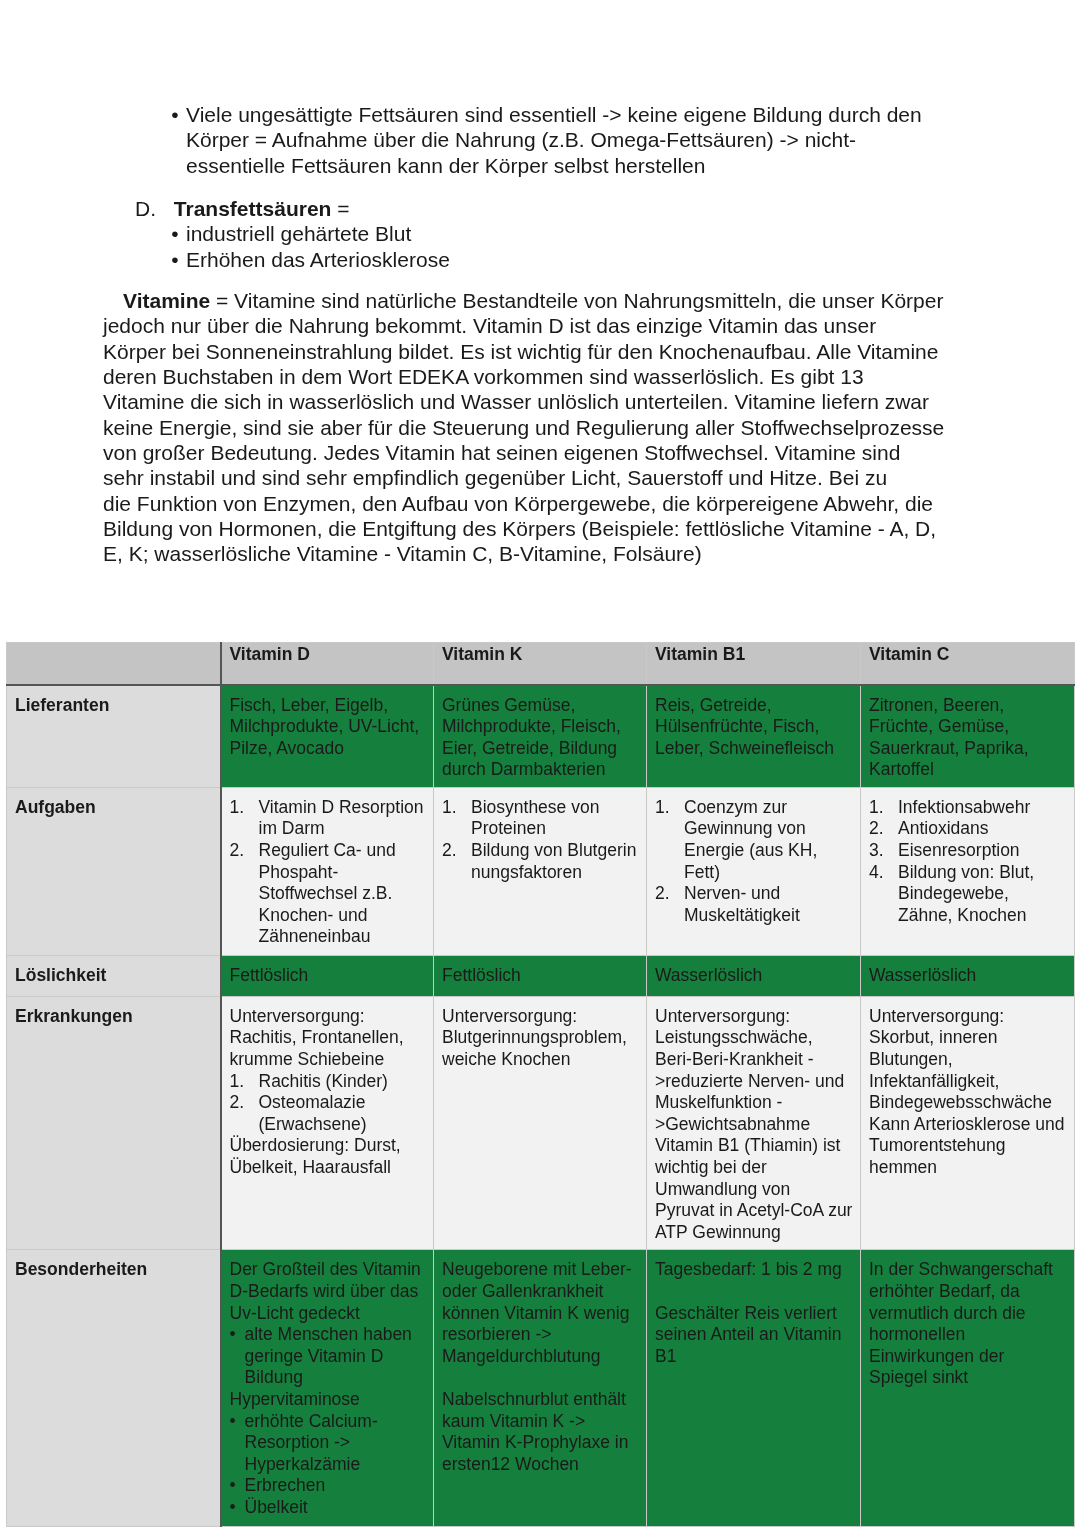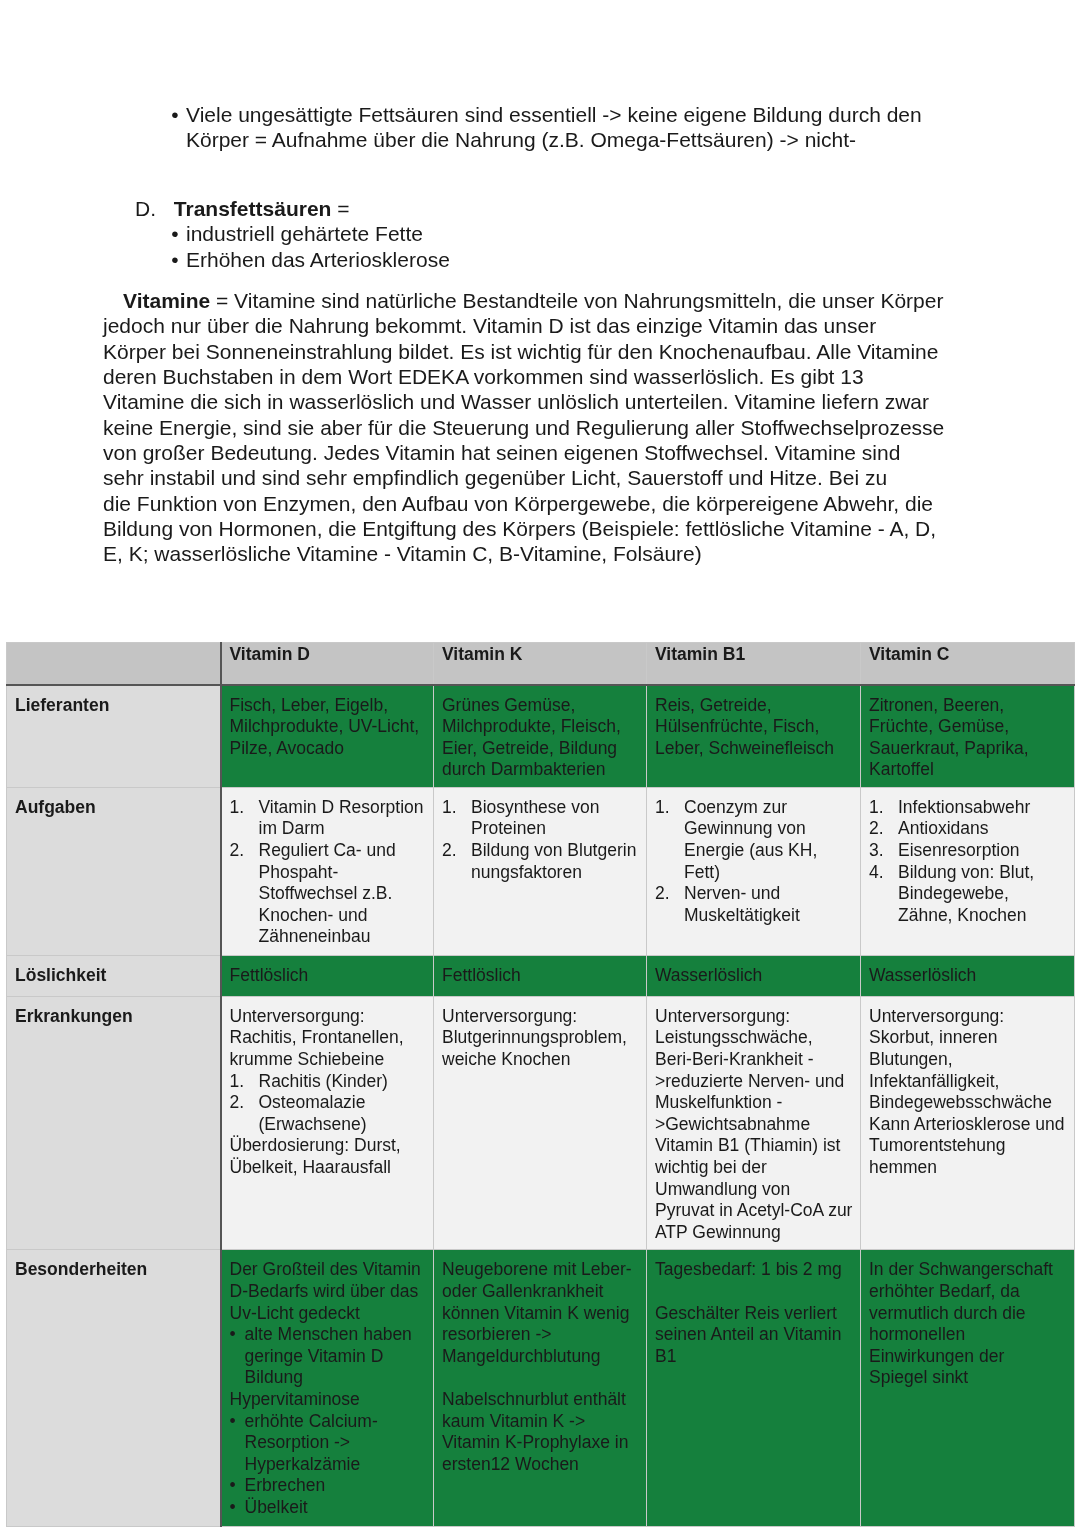--- a/index.html
+++ b/index.html
@@ -46,29 +46,30 @@
   .cell-p { display: block; }
   .gap { display: block; height: 21.6px; }
 </style>
 </head>
 <body>
 
 <div class="bullet-line" style="top:102px; left:0; width:1080px; height:80px;">
   <span class="bullet-dot">•</span>
   <span class="bullet-text" style="top:0">Viele ungesättigte Fettsäuren sind essentiell -&gt; keine eigene Bildung durch den</span>
   <span class="bullet-text" style="top:25.3px">Körper = Aufnahme über die Nahrung (z.B. Omega-Fettsäuren) -&gt; nicht-</span>
+  <span class="bullet-text" style="top:50.6px">essentielle Fettsäuren kann der Körper selbst herstellen</span>
 </div>
 
 <div class="section-d">
   <span>D.</span>
   <span style="display:inline-block;width:12px"></span><b>Transfettsäuren</b><span> =</span>
 </div>
 <div class="bullet-line" style="top:221px; left:0; width:1080px; height:26px;">
   <span class="bullet-dot">•</span>
-  <span class="bullet-text">industriell gehärtete Fette</span>
+  <span class="bullet-text">industriell gehärtete Blut</span>
 </div>
 <div class="bullet-line" style="top:246.5px; left:0; width:1080px; height:26px;">
   <span class="bullet-dot">•</span>
   <span class="bullet-text">Erhöhen das Arteriosklerose</span>
 </div>
 
 <div class="vitamine-para">
   <span class="line"><b>Vitamine</b><span> = Vitamine sind natürliche Bestandteile von Nahrungsmitteln, die unser Körper</span></span>
   <span class="line">jedoch nur über die Nahrung bekommt. Vitamin D ist das einzige Vitamin das unser</span>
   <span class="line">Körper bei Sonneneinstrahlung bildet. Es ist wichtig für den Knochenaufbau. Alle Vitamine</span>

